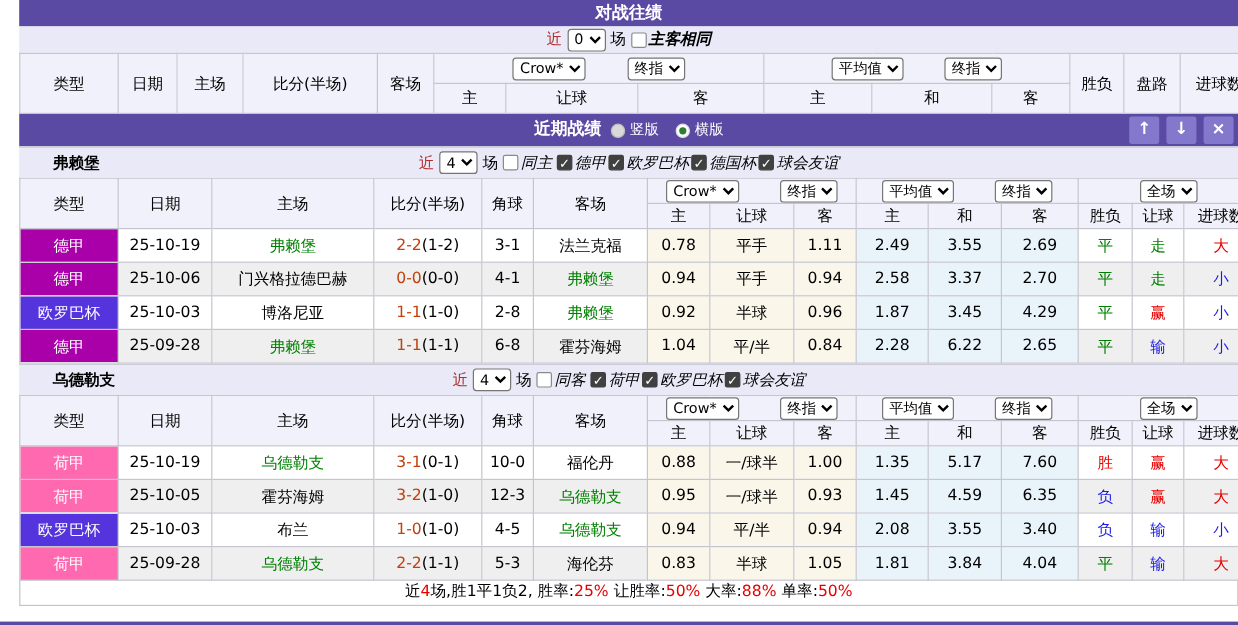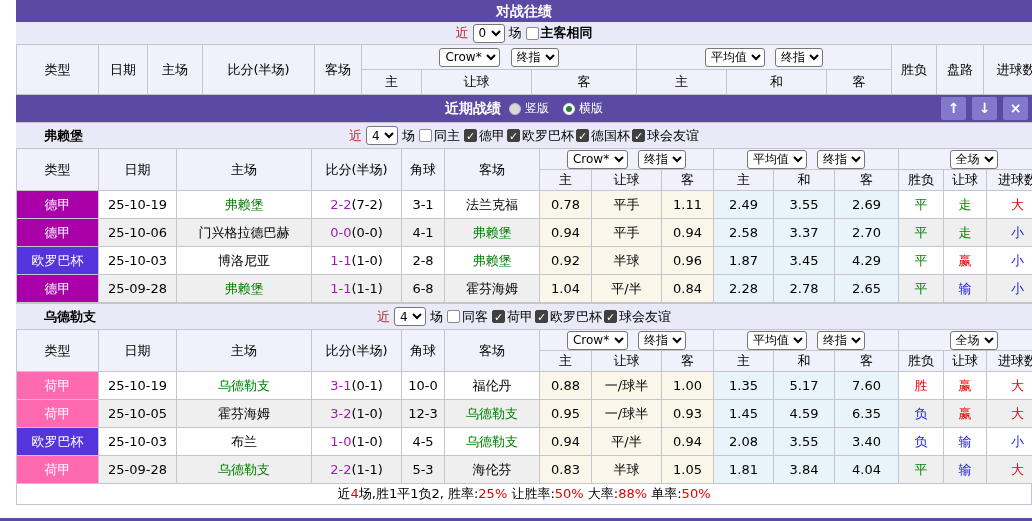--- a/index.html
+++ b/index.html
@@ -22,37 +22,37 @@
 
   .filter-row { background:#e9e9f7; display:flex; align-items:center; justify-content:center; gap:4px; font-size:13px; }
   .filter-top { height:22px; }
   .sec-filter { height:26px; position:relative; border-top:1px solid #c5c5cf; }
   .team-name { position:absolute; left:28px; top:0; height:100%; display:flex; align-items:center; font-weight:bold; }
   .near-label { color:#b03030; }
   select { font-size:12px; height:19px; border:1px solid #767676; border-radius:3px; background:#fff; padding:0 1px; font-family:inherit; }
   .cb { display:inline-block; width:13px; height:13px; font-size:11px; line-height:13px; text-align:center; vertical-align:-2px; }
   .cb.checked { background:#404040; color:#fff; border:1px solid #404040; border-radius:2px; }
   .cb.un { background:#fff; border:1px solid #8a8a8a; border-radius:2px; }
-  .cb-label { display:inline-flex; align-items:center; gap:2px; cursor:pointer; }
+  .cb-label { display:inline-flex; align-items:center; gap:2px; cursor:pointer;font-style:italic; }
 
   table { border-collapse:collapse; table-layout:fixed; width:1032px; }
   th, td { border:1px solid #c5c5cf; text-align:center; padding:0; font-weight:normal; overflow:hidden; white-space:nowrap; }
   thead th { background:#f0f1fa; }
   .top-tbl thead th { height:25px; }
   .sec-tbl thead th { height:21px; }
   .sec-tbl td { height:28px; }
   .sel-cell { background:#f0f1fa; }
-  .sel-cell select { margin:0 3px; }
+  .sel-cell select { margin:0 15px; }
   tr.even td { background:#efefef; }
   tr.odd td { background:#fff; }
   td.crow-cell { background:#fbf6ea !important; }
   td.avg-cell { background:#e9f3fa !important; }
   td.badge { color:#fff !important; }
   td.hl, .hl { color:#008000; }
-  .score-main { color:#a21caf; }
+  .score-main { color:#c2410c; }
   .summary { height:21px; line-height:20px; text-align:center; border:1px solid #c5c5cf; border-top:none; font-size:13px; }
   .red { color:#e60000; }
 </style>
 </head>
 <body>
 
 <div class="page">
 
   <div class="bar bar1">
     <span>对战往绩</span>
@@ -215,21 +215,21 @@
         <th>胜负</th>
         <th>让球</th>
         <th>进球数</th>
       </tr>
     </thead>
     <tbody>
         <tr class="odd">
           <td class="badge" style="background: rgb(170, 0, 170);">德甲</td>
           <td>25-10-19</td>
           <td class="hl">弗赖堡</td>
-          <td><span class="score-main">2-2</span><span>(7-2)</span></td>
+          <td><span class="score-main">2-2</span><span>(1-2)</span></td>
           <td>3-1</td>
           <td>法兰克福</td>
           <td class="crow-cell">0.78</td>
           <td class="crow-cell">平手</td>
           <td class="crow-cell">1.11</td>
           <td class="avg-cell">2.49</td>
           <td class="avg-cell">3.55</td>
           <td class="avg-cell">2.69</td>
           <td style="color: rgb(0, 128, 0);">平</td>
           <td style="color: rgb(0, 128, 0);">走</td>
@@ -273,21 +273,21 @@
           <td class="badge" style="background: rgb(170, 0, 170);">德甲</td>
           <td>25-09-28</td>
           <td class="hl">弗赖堡</td>
           <td><span class="score-main">1-1</span><span>(1-1)</span></td>
           <td>6-8</td>
           <td>霍芬海姆</td>
           <td class="crow-cell">1.04</td>
           <td class="crow-cell">平/半</td>
           <td class="crow-cell">0.84</td>
           <td class="avg-cell">2.28</td>
-          <td class="avg-cell">2.78</td>
+          <td class="avg-cell">6.22</td>
           <td class="avg-cell">2.65</td>
           <td style="color: rgb(0, 128, 0);">平</td>
           <td style="color: rgb(26, 26, 230);">输</td>
           <td style="color: rgb(26, 26, 230);">小</td>
         </tr>
       </tbody>
   </table>
 
   <div class="filter-row sec-filter">
     <span class="team-name">乌德勒支</span>

